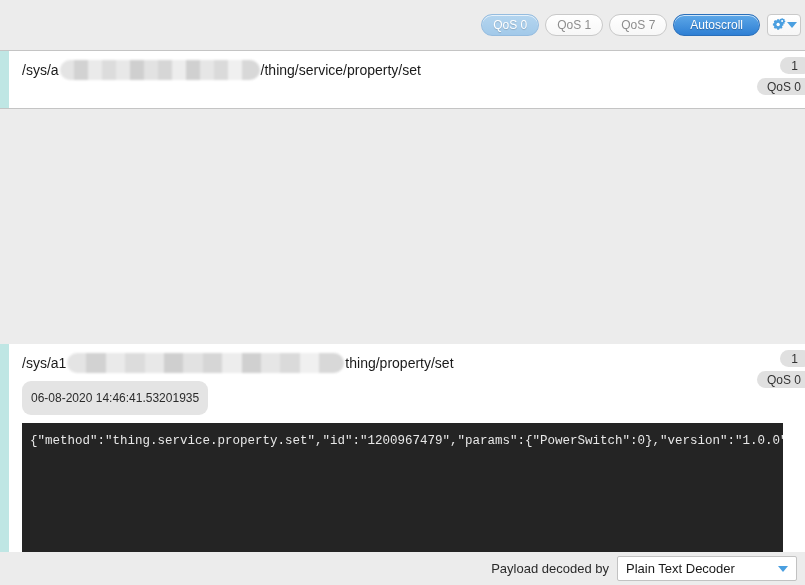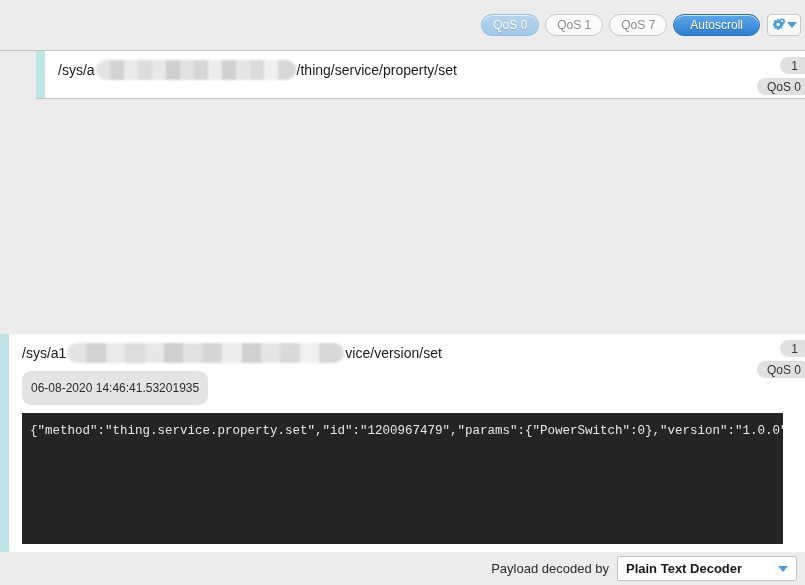--- a/index.html
+++ b/index.html
@@ -210,21 +210,20 @@
     background: #ffffff;
     border: 1px solid #c2c2c2;
     border-radius: 2px;
     display: flex;
     align-items: center;
     padding: 0 8px;
     box-sizing: border-box;
     font-size: 13px;
     color: #1a1a1a;
     justify-content: space-between;
-    font-weight: bold;
   }
   .caret-down {
     width: 0; height: 0;
     border-left: 5px solid transparent;
     border-right: 5px solid transparent;
     border-top: 6px solid #4a9fe0;
   }
 </style>
 </head>
 <body>
@@ -244,42 +243,42 @@
           <circle cx="11.15" cy="3.05" r="1.0" fill="#ffffff"></circle>
         </g>
       </svg>
     </span>
     <span class="caret-down"></span>
   </div>
 </div>
 
 <div class="msg-list">
 
-  <div class="msg" style="height:48px;margin-left:36px;">
+  <div class="msg" style="height:58px;">
     <div class="accent"></div>
     <div class="msg-head">
       <div class="topic">
         <span>/sys/a</span>
         <span class="redaction" style="width:200px;"></span>
         <span>/thing/service/property/set</span>
       </div>
       <div class="count-badge">1</div>
       <div class="qos-badge">QoS 0</div>
     </div>
   </div>
 
   <div style="height:235px;background:#ececec;"></div>
 
   <div class="msg">
     <div class="accent"></div>
     <div class="msg-head">
       <div class="topic">
         <span>/sys/a1</span>
         <span class="redaction" style="width:277px;"></span>
-        <span>vice/version/set</span>
+        <span>thing/property/set</span>
       </div>
       <div class="count-badge">1</div>
       <div class="qos-badge">QoS 0</div>
     </div>
     <div class="time-badge">06-08-2020  14:46:41.53201935</div>
     <div class="payload" style="height:131px;">{"method":"thing.service.property.set","id":"1200967479","params":{"PowerSwitch":0},"version":"1.0.0"}</div>
   </div>
 
 </div>
 

